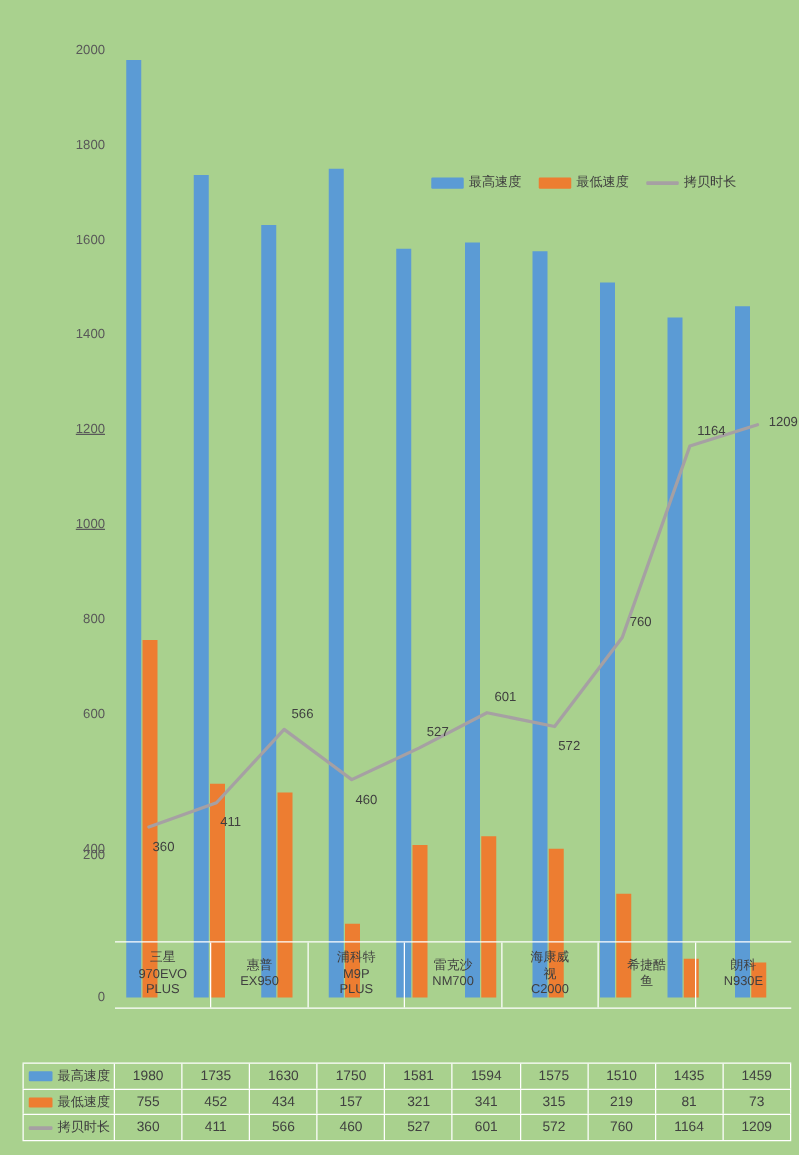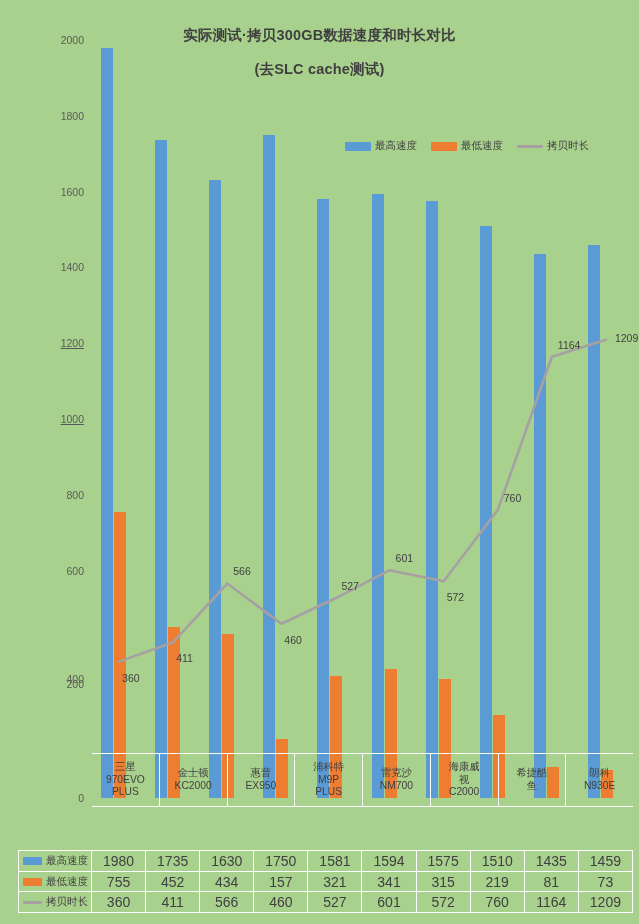--- a/index.html
+++ b/index.html
@@ -98,35 +98,31 @@
     border-right:1px solid #ffffff;
     border-left:1px solid #ffffff;
     box-sizing:border-box;
   }
   .tsw{display:inline-block;width:19px;height:8px;flex:none;border-radius:1px;}
   .tsw.line{height:3px;}
   .tcells{flex:1 1 auto;display:flex;}
   .tcell{
     flex:1 1 0;
     display:flex;align-items:center;justify-content:center;
-    font-size:14px;color:#404040;
+    font-size:11px;color:#404040;
     border-right:1px solid #ffffff;
     box-sizing:border-box;
   }
   .tcell:last-child{border-right:1px solid #ffffff;}
 </style>
 </head>
 <body>
 
 <div id="root">
 
-  <div class="title-block">
-    <div>实际测试·拷贝300GB数据速度和时长对比</div>
-    <div class="title-line2">(去SLC cache测试)</div>
-  </div>
 
   <div class="legend" id="legend">
       <div class="legend-item">
         <span class="legend-swatch" style="background: rgb(91, 155, 213);"></span>
         <span>最高速度</span>
       </div>
       <div class="legend-item">
         <span class="legend-swatch" style="background: rgb(237, 125, 49);"></span>
         <span>最低速度</span>
       </div>
@@ -203,24 +199,20 @@
       <div class="pt-label" style="left: 522.95px; top: 297.789px;">1209</div>
     </div>
 
   <div class="catrow" id="catrow">
       <div class="cat">
         <div>三星</div>
         <div>970EVO</div>
         <div>PLUS</div>
       </div>
       <div class="cat">
-        <div>金士顿</div>
-        <div>KC2000</div>
-      </div>
-      <div class="cat">
         <div>惠普</div>
         <div>EX950</div>
       </div>
       <div class="cat">
         <div>浦科特</div>
         <div>M9P</div>
         <div>PLUS</div>
       </div>
       <div class="cat">
         <div>雷克沙</div>

